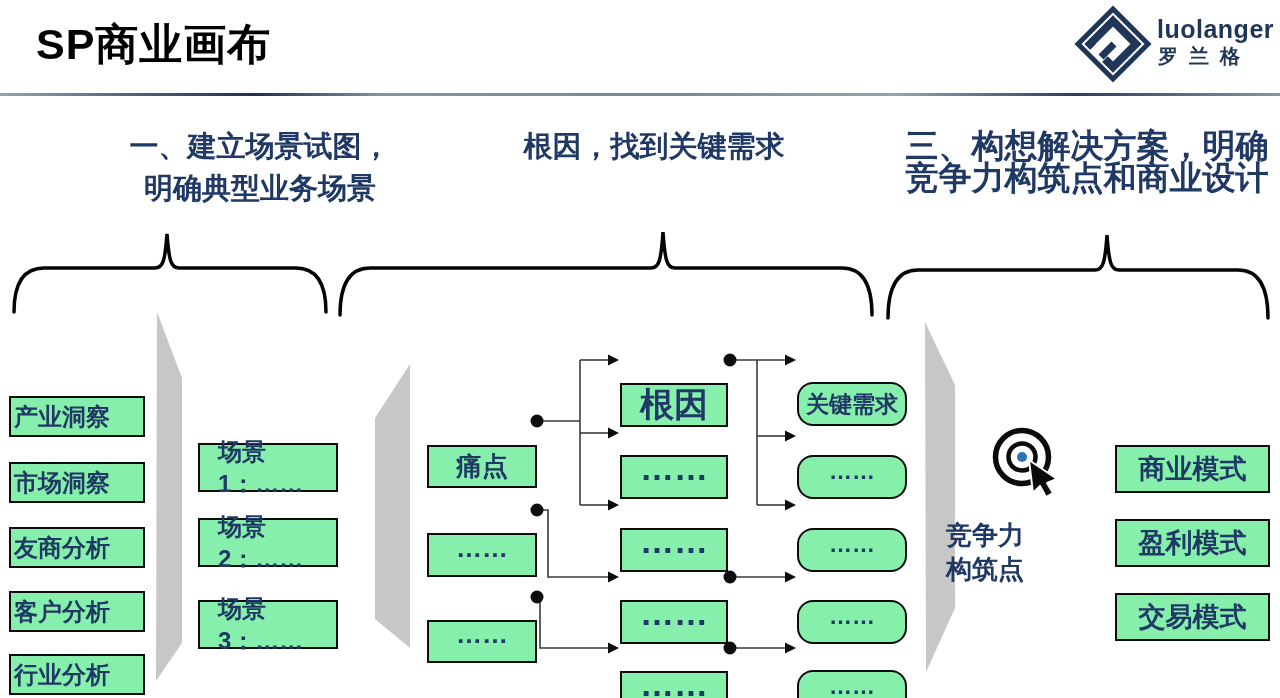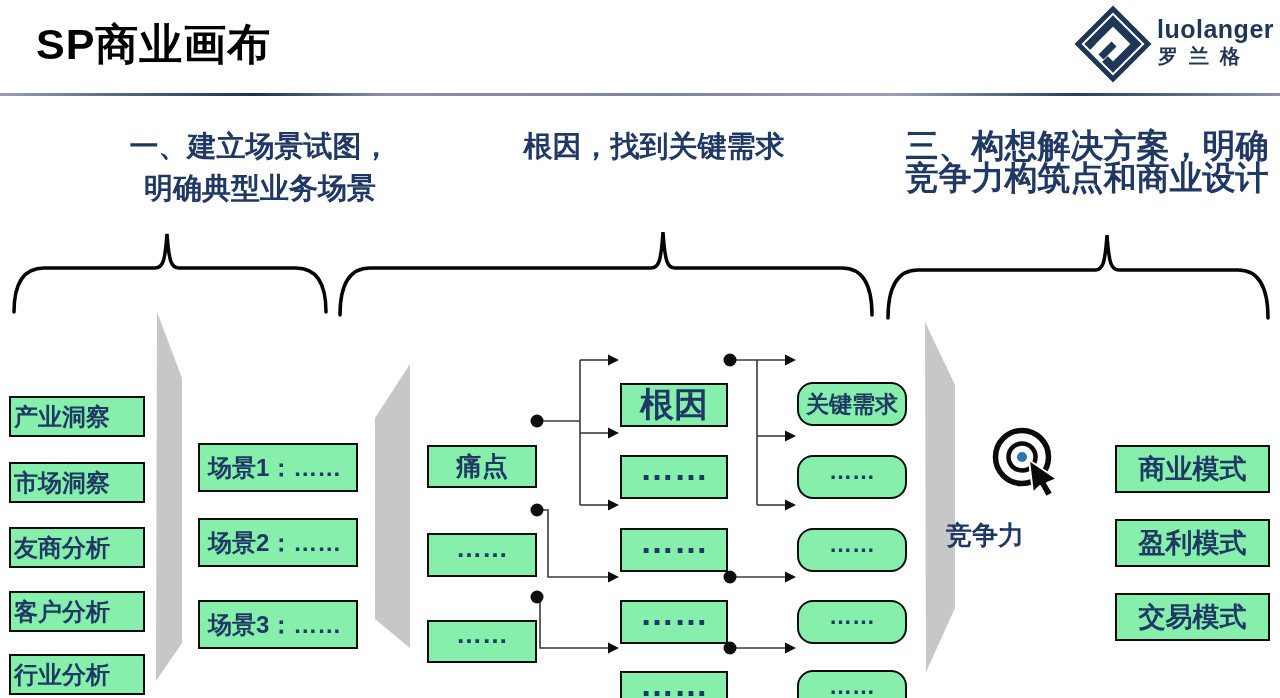--- a/index.html
+++ b/index.html
@@ -24,21 +24,21 @@
     color:#1F3864;font-weight:bold;text-align:center;font-size:29px;line-height:42px;
   }
   #step1{left:88px;top:125px;width:344px;}
   #step2{left:478px;top:125px;width:352px;}
   #step3{left:894px;top:130px;width:386px;font-size:33px;line-height:32px;}
   .box{
     position:absolute;border:2px solid #0d0d0d;background:#86efac;color:#1F3864;
     font-weight:bold;display:flex;align-items:center;box-sizing:border-box;margin-top:45px;
   }
   .insight{left:9px;width:136px;height:41px;font-size:24px;padding-left:3px;}
-  .scenario{left:198px;width:160px;height:49px;font-size:24px;padding-left:8px;}
+  .scenario{left:198px;width:140px;height:49px;font-size:24px;padding-left:18px;}
   .colA{left:427px;width:110px;font-size:26px;justify-content:center;}
   .colB{left:620px;width:108px;height:44px;font-size:34px;justify-content:center;}
   .colC{left:797px;width:110px;height:44px;font-size:23px;justify-content:center;border-radius:16px;}
   .model{left:1115px;width:155px;height:48px;font-size:27px;justify-content:center;border-width:2px;}
   .dots span{transform:translateY(-22%);}
   #comp-label{
     left:910px;top:518px;width:150px;text-align:center;color:#1F3864;
     font-weight:bold;font-size:26px;line-height:34px;
   }
   svg{position:absolute;left:0;top:0;}
@@ -197,20 +197,21 @@
     </div>
 <div class="box colC dots" style="top:555px">
       <span>……</span>
     </div>
 <div class="box colC dots" style="top:625px">
       <span>……</span>
     </div>
 
 <div class="abs" id="comp-label">
   <div>竞争力</div>
+  <div>构筑点</div>
 </div>
 
 <div class="box model" style="top:400px">
       <span>商业模式</span>
     </div>
 <div class="box model" style="top:474px">
       <span>盈利模式</span>
     </div>
 <div class="box model" style="top:548px">
       <span>交易模式</span>

